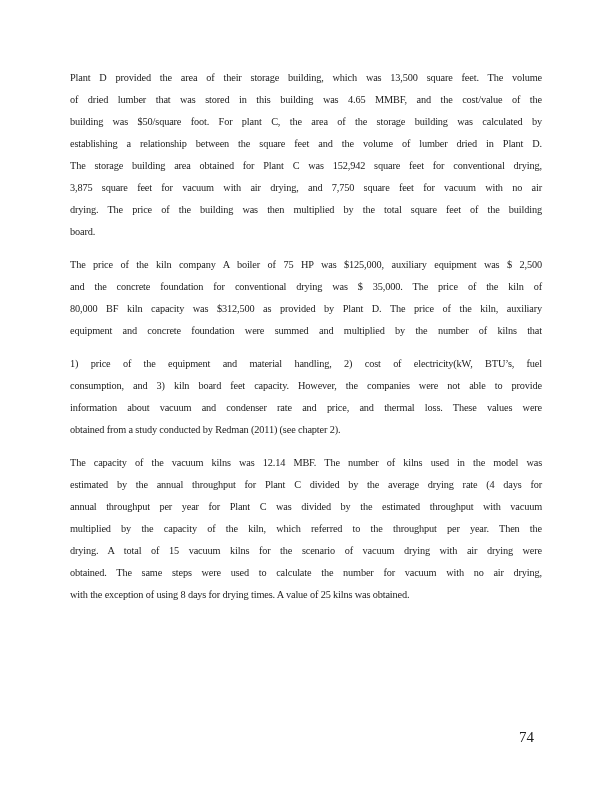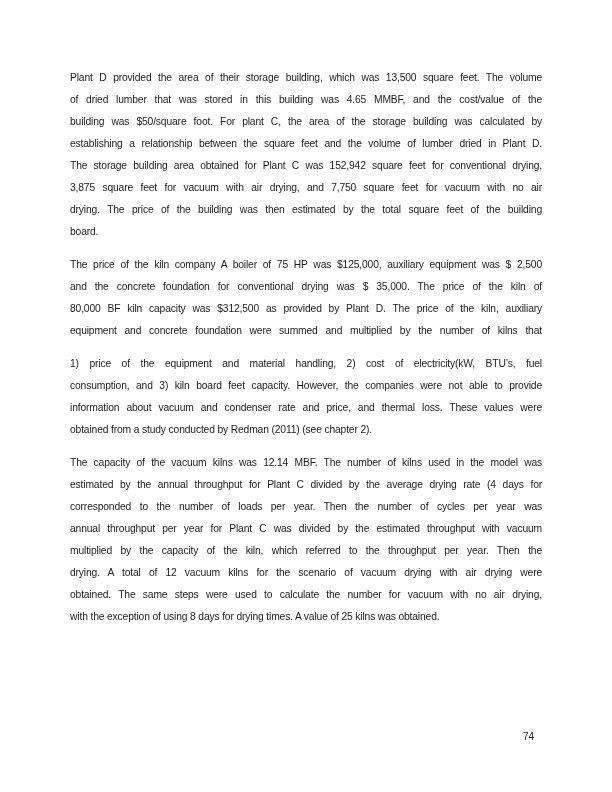--- a/index.html
+++ b/index.html
@@ -6,21 +6,21 @@
     margin: 0;
     padding: 0;
     background: #ffffff;
   }
   .page {
     position: relative;
     width: 612px;
     height: 792px;
     background: #ffffff;
     overflow: hidden;
-    font-family: Liberation Sans, sans-serif;
+    font-family: Liberation Serif, serif;
     color: #1b1b1b;
   }
   .text-block {
     position: absolute;
     left: 70px;
     top: 67px;
     width: 472px;
   }
   .para {
     margin: 0 0 11px 0;
@@ -37,63 +37,62 @@
     text-align-last: left;
   }
   .page-footer {
     position: absolute;
     left: 70px;
     top: 730px;
     width: 472px;
     box-sizing: border-box;
     padding-right: 8px;
     text-align: right;
-    font-size: 10px;
+    font-size: 15px;
     line-height: 14px;
     color: #1b1b1b;
   }
 </style>
 </head>
 <body>
 
 <div class="page">
   <main class="text-block">
 
     <div class="para">
       <div class="line">Plant D provided the area of their storage building, which was 13,500 square feet. The volume</div>
       <div class="line">of dried lumber that was stored in this building was 4.65 MMBF, and the cost/value of the</div>
       <div class="line">building was $50/square foot. For plant C, the area of the storage building was calculated by</div>
       <div class="line">establishing a relationship between the square feet and the volume of lumber dried in Plant D.</div>
       <div class="line">The storage building area obtained for Plant C was 152,942 square feet for conventional drying,</div>
       <div class="line">3,875 square feet for vacuum with air drying, and 7,750 square feet for vacuum with no air</div>
-      <div class="line">drying. The price of the building was then estimated by the total square feet of the building</div>
+      <div class="line">drying. The price of the building was then multiplied by the total square feet of the building</div>
       <div class="line last">board.</div>
     </div>
 
     <div class="para">
       <div class="line">The price of the kiln company A boiler of 75 HP was $125,000, auxiliary equipment was $ 2,500</div>
       <div class="line">and the concrete foundation for conventional drying was $ 35,000. The price of the kiln of</div>
       <div class="line">80,000 BF kiln capacity was $312,500 as provided by Plant D. The price of the kiln, auxiliary</div>
       <div class="line">equipment and concrete foundation were summed and multiplied by the number of kilns that</div>
     </div>
 
     <div class="para">
       <div class="line">1) price of the equipment and material handling, 2) cost of electricity(kW, BTU’s, fuel</div>
       <div class="line">consumption, and 3) kiln board feet capacity. However, the companies were not able to provide</div>
       <div class="line">information about vacuum and condenser rate and price, and thermal loss. These values were</div>
       <div class="line last">obtained from a study conducted by Redman (2011) (see chapter 2).</div>
     </div>
 
     <div class="para">
       <div class="line">The capacity of the vacuum kilns was 12.14 MBF. The number of kilns used in the model was</div>
       <div class="line">estimated by the annual throughput for Plant C divided by the average drying rate (4 days for</div>
-      <div class="line">corresponded to the number of loads per year.  Then the number of cycles per year was</div>
       <div class="line">annual throughput per year for Plant C was divided by the estimated throughput with vacuum</div>
       <div class="line">multiplied by the capacity of the kiln, which referred to the throughput per year. Then the</div>
-      <div class="line">drying. A total of 12 vacuum kilns for the scenario of vacuum drying with air drying were</div>
+      <div class="line">drying. A total of 15 vacuum kilns for the scenario of vacuum drying with air drying were</div>
       <div class="line">obtained. The same steps were used to calculate the number for vacuum with no air drying,</div>
       <div class="line last">with the exception of using 8 days for drying times. A value of 25 kilns was obtained.</div>
     </div>
 
   </main>
 
   <footer class="page-footer">
     <span>74</span>
   </footer>
 </div>

